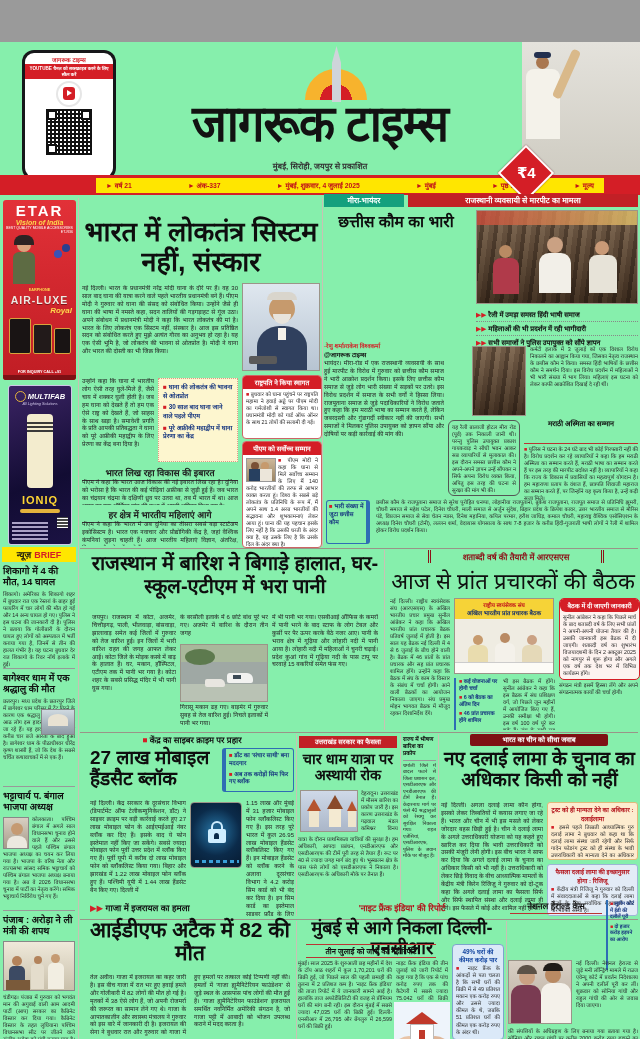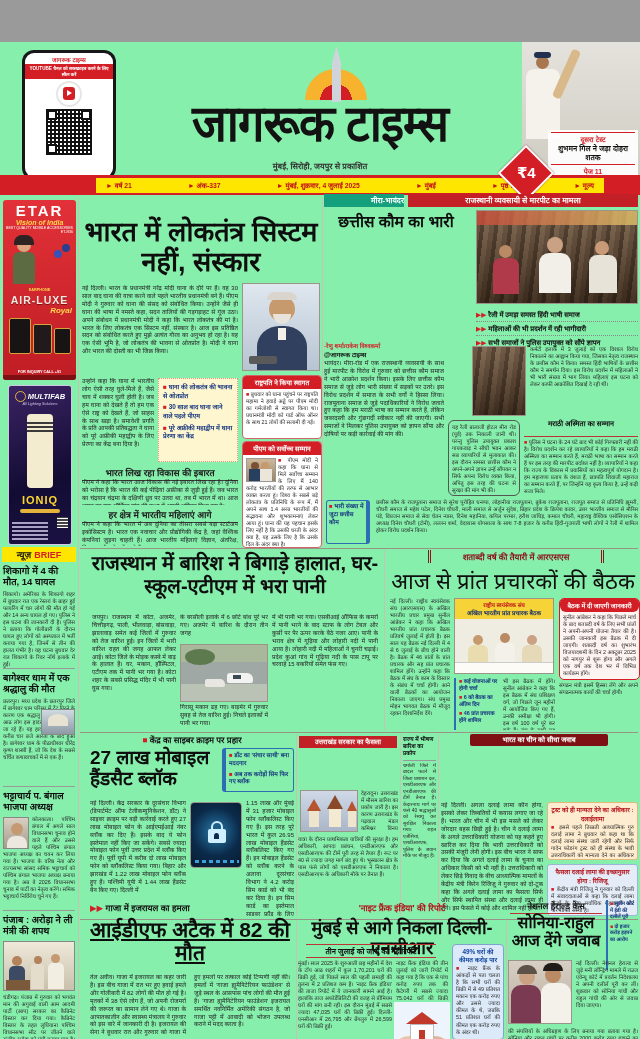--- a/index.html
+++ b/index.html
@@ -54,27 +54,20 @@
   <div class="abs ctr" style="left:110px;top:48px;width:420px;font-size:47px;font-weight:800;color:#121212;letter-spacing:-1px;transform:scaleY(1.08);">जागरूक टाइम्स</div>
   <div class="abs ctr" style="left:110px;top:118px;width:420px;font-size:8px;font-weight:700;color:#333;">मुंबई, सिरोही, जयपुर से प्रकाशित</div>
 
   <div class="photo" style="left:522px;top:0;width:118px;height:133px;border:none;background:linear-gradient(#e4e2dc,#cfccc2);">
     <div style="position:absolute;left:14px;top:14px;width:13px;height:13px;border-radius:50%;background:#a9774f;"></div>
     <div style="position:absolute;left:12px;top:10px;width:17px;height:6px;border-radius:3px;background:#23304f;"></div>
     <div style="position:absolute;left:4px;top:27px;width:34px;height:70px;border-radius:8px 8px 0 0;background:#f4f2ea;"></div>
     <div style="position:absolute;left:40px;top:6px;width:9px;height:52px;background:#d9b98a;transform:rotate(24deg);border-radius:4px;"></div>
     <div style="position:absolute;left:6px;bottom:4px;width:16px;height:12px;border-radius:50% 50% 4px 4px;background:#25335a;"></div>
   </div>
-  <div class="abs" style="left:548px;top:88px;width:90px;background:rgba(255,255,255,.92);padding:2px 3px;box-sizing:border-box;">
-    <div style="height:1px;background:#d41e26;margin-bottom:2px;"></div>
-    <div class="ctr" style="font-size:7px;font-weight:800;color:#d41e26;">दूसरा टेस्ट</div>
-    <div class="ctr" style="font-size:7.6px;font-weight:800;color:#111;line-height:1.2;">शुभमन गिल ने जड़ा दोहरा शतक</div>
-    <div style="height:1px;background:#d41e26;margin:2px 0;"></div>
-    <div class="ctr" style="font-size:7px;font-weight:800;color:#d41e26;">पेज 11</div>
-  </div>
 
   <div class="abs rule-red" style="left:0;top:133px;width:640px;height:20px;"></div>
   <div class="abs" style="left:96px;top:135.5px;width:508px;height:15px;background:#ffe600;display:flex;align-items:center;justify-content:space-between;padding:0 10px;box-sizing:border-box;">
     <span style="font-size:6.8px;font-weight:800;color:#c1121a;"><span>►</span> <span>वर्ष 21</span></span>
     <span style="font-size:6.8px;font-weight:800;color:#c1121a;"><span>►</span> <span>अंक-337</span></span>
     <span style="font-size:6.8px;font-weight:800;color:#c1121a;"><span>►</span> <span>मुंबई, शुक्रवार, 4 जुलाई 2025</span></span>
     <span style="font-size:6.8px;font-weight:800;color:#c1121a;"><span>►</span> <span>मुंबई</span></span>
     <span style="font-size:6.8px;font-weight:800;color:#c1121a;"><span>►</span> <span>पृष्ठ 12</span></span>
     <span style="font-size:6.8px;font-weight:800;color:#c1121a;"><span>►</span> <span>मूल्य</span></span>
   </div>
@@ -197,30 +190,30 @@
       <div style="position:absolute;left:4px;top:3px;width:8px;height:8px;border-radius:50%;background:#7a5136;"></div>
       <div style="position:absolute;right:6px;top:3px;width:8px;height:8px;border-radius:50%;background:#c69a6d;"></div>
       <div style="position:absolute;left:2px;bottom:0;width:12px;height:12px;background:#274060;"></div>
       <div style="position:absolute;right:3px;bottom:0;width:12px;height:12px;background:#ece6da;"></div>
     </div>
     <div class="bt2 jc sqb" style="padding:2px 3px;">पीएम मोदी ने कहा कि घाना से मिले सर्वोच्च सम्मान के लिए मैं 140 करोड़ भारतीयों की तरफ से आभार व्यक्त करता हूं। विश्व के सबसे बड़े लोकतंत्र के प्रतिनिधि के रूप में, मैं अपने साथ 1.4 अरब भारतीयों की सद्भावना और शुभकामनाएं लेकर आया हूं। घाना की यह पहचान इसके लिए नहीं है कि उसकी धरती के अंदर क्या है, यह उसके लिए है कि उसके दिल के अंदर क्या है।</div>
   </div>
 
   <div class="vline" style="left:322px;top:156px;height:349px;"></div>
 
-  <div class="abs ctr" style="left:324px;top:152px;width:80px;height:13px;background:#14a07d;color:#fff;font-weight:800;font-size:7.6px;line-height:13px;text-align:right;">मीरा-भायंदर</div>
+  <div class="abs ctr" style="left:324px;top:152px;width:80px;height:13px;background:#14a07d;color:#fff;font-weight:800;font-size:7.6px;line-height:13px;">मीरा-भायंदर</div>
   <div class="abs ctr" style="left:324px;top:168px;width:144px;font-size:15.5px;font-weight:800;color:#0e0e0e;">छत्तीस कौम का भारी</div>
   <div class="abs ctr" style="left:408px;top:152px;width:230px;height:13px;background:#c22026;color:#fff;font-weight:800;font-size:7.8px;line-height:13px;">राजस्थानी व्यवसायी से मारपीट का मामला</div>
   <div class="abs" style="left:324px;top:300px;width:144px;font-size:6px;color:#d41e26;font-weight:700;">-रेणु शर्मा/राकेश विश्वकर्मा</div>
   <div class="abs" style="left:324px;top:308px;width:144px;font-size:6.4px;font-weight:800;color:#111;">@जागरूक टाइम्स</div>
   <div class="abs bt jc" style="left:324px;top:318px;width:120px;height:136px;overflow:hidden;">भायंदर। मीरा-रोड में एक राजस्थानी व्यवसायी के साथ हुई मारपीट के विरोध में गुरुवार को छत्तीस कौम समाज ने भारी आक्रोश प्रदर्शन किया। इसके लिए छत्तीस कौम समाज से जुड़े लोग भारी संख्या में सड़कों पर उतरे। इस विरोध प्रदर्शन में समाज के सभी वर्गों ने हिस्सा लिया। राजपूताना समाज से जुड़े पदाधिकारियों ने विरोध जताते हुए कहा कि हम मराठी भाषा का सम्मान करते हैं, लेकिन जबरदस्ती और गुंडागर्दी स्वीकार नहीं की जाएगी। सभी समाजों ने मिलकर पुलिस उपायुक्त को ज्ञापन सौंपा और दोषियों पर कड़ी कार्रवाई की मांग की।</div>
 
   <div class="abs bt2 jc" style="left:448px;top:378px;width:72px;height:76px;border:1px solid #555;border-radius:6px;padding:3px;box-sizing:border-box;overflow:hidden;">यह रैली बालाजी होटल मीरा रोड (पूर्व) तक निकाली जानी थी। परन्तु पुलिस उपायुक्त प्रकाश गायकवाड़ ने सीधी भवन आकर सब व्यापारियों से मुलाकात की। इस दौरान समस्त छत्तीस कौम ने अपने-अपने ज्ञापन उन्हें सौंपकर न सिर्फ अपना विरोध व्यक्त किया, अपितु इस तरह की घटना से सुरक्षा की मांग भी की।</div>
   <div class="abs" style="left:524px;top:376px;width:114px;height:80px;">
-    <div class="ctr" style="font-size:7.2px;font-weight:800;color:#0e0e0e;border-bottom:1px solid #b33;padding-bottom:8px;">मराठी अस्मिता का सम्मान</div>
+    <div class="ctr" style="font-size:7.2px;font-weight:800;color:#0e0e0e;border-bottom:1px solid #b33;padding-bottom:15px;">मराठी अस्मिता का सम्मान</div>
     <div class="bt2 jc sqb" style="margin-top:2px;height:66px;overflow:hidden;">पुलिस ने घटना के 24 घंटे बाद भी कोई गिरफ्तारी नहीं की है। विरोध प्रदर्शन कर रहे व्यापारियों ने कहा कि हम मराठी अस्मिता का सम्मान करते हैं, मराठी भाषा का सम्मान करते हैं पर इस तरह की मारपीट बर्दाश्त नहीं है। व्यापारियों ने कहा कि राज्य के विकास में प्रवासियों का महत्वपूर्ण योगदान है। हम महाराणा प्रताप के वंशज हैं, छत्रपति शिवाजी महाराज का सम्मान करते हैं, पर जिन्होंने यह कृत्य किया है, उन्हें कड़ी सजा मिले।</div>
   </div>
 
   <div class="abs" style="left:326px;top:458px;width:44px;height:44px;border:1.5px solid #2e6db4;border-right-width:4px;border-radius:3px;padding:2px;box-sizing:border-box;color:#15357f;font-weight:800;font-size:6px;line-height:1.3;">
     <span class="sqb">भारी संख्या में जुटा छत्तीस कौम</span>
   </div>
   <div class="abs bt2 jc" style="left:376px;top:457px;width:262px;height:46px;overflow:hidden;">छत्तीस कौम के राजपूताना समाज से सुरेश पुरोहित धनप्पा, लोहानीया राजपूताना, बुकेश राजपूताना, राजपूत समाज से प्रतिनिधि झूमरी, चौधरी समाज से महेश पटेल, दिनेश चौधरी, माली समाज से अर्जुन सुंदेश, बिहार प्रदेश के क्रिपेश कावर, उत्तर भारतीय समाज से मौरिस पंडे, विप्रजन समाज से सेवा चेतन न्यास, दिनेश महानिया, कपिल परमार, हरीश जाधिड़, कमाल चौधरी, महाराष्ट्र वैश्विक एसोसिएशन के अध्यक्ष दिनेश चौधरी (टोनी), लल्लन शर्मा, वेदव्यास योगसाला के साथ 7-8 हजार के करीब हिंदी-गुजराती भाषी लोगों ने रैली में शामिल होकर विरोध प्रदर्शन किया।</div>
 
   <div class="photo crowd" style="left:476px;top:168px;width:162px;height:94px;">
     <div style="position:absolute;left:0;top:0;width:100%;height:14px;background:linear-gradient(90deg,#c94a3a,#e0c36a);opacity:.8;"></div>
@@ -296,20 +289,21 @@
     <div style="position:absolute;left:20px;top:18px;width:12px;height:9px;border:2px solid #cfeeff;border-bottom:none;border-radius:7px 7px 0 0;box-sizing:border-box;"></div>
     <div style="position:absolute;left:17px;top:26px;width:18px;height:14px;background:#cfeeff;border-radius:2px;"></div>
     <div style="position:absolute;left:23px;top:30px;width:5px;height:6px;background:#0b2b4a;border-radius:50% 50% 0 0;"></div>
     <div style="position:absolute;left:4px;bottom:4px;width:44px;height:3px;background:repeating-linear-gradient(90deg,#3aa0d8 0 4px,transparent 4px 7px);"></div>
   </div>
   <div class="abs bt jc" style="left:246px;top:758px;width:48px;height:116px;overflow:hidden;">1.15 लाख और मुंबई में 31 हजार मोबाइल फोन ब्लॉकलिस्ट किए गए हैं। इस तरह पूरे भारत में कुल 26.95 लाख मोबाइल हैंडसेट ब्लॉकलिस्ट किए गए हैं। इन मोबाइल हैंडसेट को ब्लॉक करने के अलावा दूरसंचार विभाग ने 4.2 करोड़ सिम कार्ड को भी बंद कर दिया है। इन सिम कार्ड का इस्तेमाल साइबर फ्रॉड के लिए किया गया था। साथ ही कई सिम कार्ड डीलरों और वेबसाइटों पर भी कार्रवाई की गई है। डॉट ने अपने आधिकारिक एक्स हैंडल से यह जानकारी साझा की है।</div>
 
   <div class="vline" style="left:296px;top:692px;height:182px;"></div>
 
   <div class="abs ctr" style="left:299px;top:694px;width:98px;height:12px;background:#c22026;color:#fff;font-weight:800;font-size:6.6px;line-height:12px;">उत्तराखंड सरकार का फैसला</div>
+  <div class="abs ctr" style="left:298px;top:709px;width:100px;font-size:14.5px;font-weight:800;line-height:1.12;color:#0e0e0e;">चार धाम यात्रा पर अस्थायी रोक</div>
   <div class="photo" style="left:300px;top:748px;width:58px;height:42px;background:linear-gradient(#cfd9e8,#aab6c8);">
     <div style="position:absolute;left:6px;top:8px;width:14px;height:12px;background:#b5542f;clip-path:polygon(50% 0,100% 100%,0 100%);"></div>
     <div style="position:absolute;left:8px;top:20px;width:10px;height:16px;background:#efe5cd;"></div>
     <div style="position:absolute;left:26px;top:4px;width:16px;height:14px;background:#8a4a2a;clip-path:polygon(50% 0,100% 100%,0 100%);"></div>
     <div style="position:absolute;left:28px;top:18px;width:12px;height:18px;background:#f4ead2;"></div>
     <div style="position:absolute;left:46px;top:10px;width:10px;height:10px;background:#b5542f;clip-path:polygon(50% 0,100% 100%,0 100%);"></div>
     <div style="position:absolute;left:47px;top:20px;width:8px;height:16px;background:#efe5cd;"></div>
   </div>
   <div class="abs bt2 jc" style="left:361px;top:748px;width:37px;height:42px;overflow:hidden;">देहरादून। उत्तराखंड में मौसम बारिश का प्रकोप जारी है। इस कारण उत्तराखंड के गढ़वाल मंडल कमिश्नर विनय शंकर पांडे ने मौसम को देखते हुए चार धाम यात्रा को अस्थायी रूप से रोक दिया है। हालात सामान्य होने पर यात्रा को फिर आगे बढ़ाया जाएगा। जब यात्रा बहाल होगी, तब इसे जारी रखा जाएगा।</div>
   <div class="abs bt2 jc" style="left:298px;top:794px;width:100px;height:80px;overflow:hidden;">यात्रा के दौरान प्राथमिकता यात्रियों की सुरक्षा है। हम अधिकारी, आपदा प्रबंधन, एनडीआरएफ और एसडीआरएफ की टीमें पूरी तरह से तैयार हैं। रूट पर 40 से ज्यादा जगह मार्ग बंद हुए थे। भूस्खलन क्षेत्र के पास फंसे लोगों को एसडीआरएफ ने निकाला है। एसडीआरएफ के अधिकारी मौके पर तैनात हैं।</div>
@@ -317,34 +311,35 @@
   <div class="vline" style="left:400px;top:692px;height:182px;"></div>
 
   <div class="abs" style="left:403px;top:694px;width:33px;">
     <div style="font-size:5.8px;font-weight:800;color:#0e0e0e;line-height:1.25;border-bottom:1px solid #999;padding-bottom:2px;">राज्य में भीषण बारिश का प्रकोप</div>
     <div class="jc" style="font-size:4.9px;line-height:1.32;color:#262626;margin-top:2px;height:168px;overflow:hidden;">चमोली जिले में बादल फटने से जिला प्रशासन दल, एसडीआरएफ और एनडीआरएफ की टीमें तैनात हैं। केदारनाथ मार्ग पर फंसे 40 श्रद्धालुओं को रेस्क्यू कर सुरक्षित निकाला गया। राहत एजेंसियां, एसडीआरएफ, पुलिस के जवान मौके पर मौजूद हैं।</div>
   </div>
 
   <div class="vline" style="left:438px;top:692px;height:182px;"></div>
 
   <div class="abs ctr" style="left:470px;top:692px;width:138px;height:12px;background:#7e1014;color:#fff;font-weight:800;font-size:6.8px;line-height:12px;border-radius:2px;">भारत का चीन को सीधा जवाब</div>
+  <div class="abs ctr" style="left:441px;top:706px;width:197px;font-size:19px;font-weight:800;line-height:1.12;color:#0e0e0e;">नए दलाई लामा के चुनाव का अधिकार किसी को नहीं</div>
   <div class="abs bt jc" style="left:441px;top:760px;width:102px;height:114px;overflow:hidden;">नई दिल्ली। अगला दलाई लामा कौन होगा, इसको लेकर तिब्बतियों में कयास लगाए जा रहे हैं। भारत और चीन में भी इस मसले को लेकर जोरदार बहस छिड़ी हुई है। चीन ने दलाई लामा के अगले उत्तराधिकारी योजना को यह कहते हुए खारिज कर दिया कि भावी उत्तराधिकारी को उसकी मंजूरी लेनी होगी। इस बीच भारत ने साफ कर दिया कि अगले दलाई लामा के चुनाव का अधिकार किसी को भी नहीं है। उत्तराधिकारी को लेकर छिड़े विवाद के बीच आध्यात्मिक मामलों के केंद्रीय मंत्री किरेन रिजिजू ने गुरुवार को दो-टूक कहा कि अगले दलाई लामा का फैसला सिर्फ और सिर्फ स्थापित संस्था और दलाई लामा ही लेंगे। इस फैसले में कोई और शामिल नहीं होगा।</div>
   <div class="abs" style="left:547px;top:760px;width:91px;height:58px;background:#fdeccf;border:1px solid #e0b97a;border-radius:3px;padding:2px 3px;box-sizing:border-box;overflow:hidden;">
     <div class="ctr" style="font-size:6.2px;font-weight:800;color:#b3121a;">ट्रस्ट को ही मान्यता देने का अधिकार : दलाईलामा</div>
     <div class="bt2 jc sqb" style="margin-top:1px;">इससे पहले तिब्बती आध्यात्मिक गुरु दलाई लामा ने बुधवार को कहा था कि दलाई लामा संस्था जारी रहेगी और सिर्फ गादेन फोडरंग ट्रस्ट को ही संस्था के भावी उत्तराधिकारी को मान्यता देने का अधिकार होगा।</div>
   </div>
   <div class="abs" style="left:547px;top:822px;width:91px;height:52px;background:#e3ecf7;border:1px solid #9db6d6;border-radius:3px;padding:2px 3px;box-sizing:border-box;overflow:hidden;">
     <div class="ctr" style="font-size:6.2px;font-weight:800;color:#b3121a;">फैसला दलाई लामा की इच्छानुसार होगा : रिजिजू</div>
     <div class="bt2 jc sqb" style="margin-top:1px;">केंद्रीय मंत्री रिजिजू ने गुरुवार को दिल्ली में संवाददाताओं से कहा कि दलाई लामा बौद्धों के लिए सर्वाधिक महत्वपूर्ण और परिभाषित संस्था है।</div>
   </div>
 
   <div class="hline" style="left:80px;top:877px;width:558px;background:#9a9488;"></div>
 
   <div class="abs" style="left:90px;top:860px;width:200px;font-size:8.6px;font-weight:800;color:#111;"><span class="red">▶▶</span> <span>गाजा में इजरायल का हमला</span></div>
-  <div class="abs ctr" style="left:90px;top:876px;width:200px;font-size:21px;font-weight:800;line-height:1.1;color:#0e0e0e;text-decoration:underline;">आईडीएफ अटैक में 82 की मौत</div>
+  <div class="abs ctr" style="left:90px;top:876px;width:200px;font-size:21px;font-weight:800;line-height:1.1;color:#0e0e0e;">आईडीएफ अटैक में 82 की मौत</div>
   <div class="abs bt jc" style="left:90px;top:932px;width:200px;height:102px;overflow:hidden;column-count:2;column-gap:8px;">तेल अवीव। गाजा में इजरायल का कहर जारी है। इस बीच गाजा में रात भर हुए हवाई हमले और गोलीबारी में 82 लोगों की मौत हो गई है। मृतकों में 38 ऐसे लोग हैं, जो अपनी रोजमर्रा की जरूरत का सामान लेने गए थे। गाजा के आपातकालीन और स्वास्थ्य मंत्रालय ने गुरुवार को इस बारे में जानकारी दी है। इजरायल की सेना ने बुधवार रात और गुरुवार को गाजा में हुए हमलों पर तत्काल कोई टिप्पणी नहीं की। हमलों में 'गाजा ह्यूमैनिटेरियन फाउंडेशन' से जुड़े स्थल के आसपास पांच लोगों की मौत हुई है। 'गाजा ह्यूमैनिटेरियन फाउंडेशन' इजरायल समर्थित नवनिर्मित अमेरिकी संगठन है, जो गाजा पट्टी में आबादी को भोजन उपलब्ध कराने में मदद करता है।</div>
 
   <div class="vline" style="left:296px;top:879px;height:156px;"></div>
 
   <div class="abs ctr" style="left:300px;top:860px;width:204px;font-size:8.6px;font-weight:800;color:#b3121a;">'नाइट फ्रैंक इंडिया' की रिपोर्ट</div>
   <div class="abs ctr" style="left:298px;top:876px;width:208px;font-size:18px;font-weight:800;line-height:1.12;color:#0e0e0e;">मुंबई से आगे निकला दिल्ली-एनसीआर</div>
   <div class="abs ctr" style="left:306px;top:902px;width:130px;font-size:7.6px;font-weight:800;color:#111;border-top:1px solid #b33;border-bottom:1px solid #b33;padding:1px 0;">तीन जुलाई को जारी की गई रिपोर्ट</div>
   <div class="abs bt2 jc" style="left:298px;top:918px;width:94px;height:114px;overflow:hidden;">मुंबई। साल 2025 के शुरुआती छह महीनों में देश के टॉप आठ शहरों में कुल 1,70,201 घरों की बिक्री हुई, जो पिछले साल की पहली छमाही की तुलना में 2 प्रतिशत कम है। 'नाइट फ्रैंक इंडिया' की ताजा रिपोर्ट में ये जानकारी सामने आई है। हालांकि ताज अफोर्डेबिलिटी की वजह से प्रीमियम घरों की मांग बनी रही। इस दौरान मुंबई में सबसे ज्यादा 47,035 घरों की बिक्री हुई। दिल्ली-एनसीआर में 26,795 और बेंगलुरु में 26,599 घरों की बिक्री हुई।</div>
   <div class="abs bt2 jc" style="left:396px;top:918px;width:52px;height:40px;overflow:hidden;">नाइट फ्रैंक इंडिया की तीन जुलाई को जारी रिपोर्ट में कहा गया है कि एक से पांच करोड़ रुपए तक की कैटेगरी में सबसे ज्यादा 75,042 घरों की बिक्री हुई। इसके बाद 50 लाख से एक करोड़ रुपए की कैटेगरी में 48,972 घर और 50 लाख रुपए से कम कीमत के 37,706 घरों की बिक्री हुई।</div>
   <div class="photo" style="left:394px;top:960px;width:56px;height:52px;border:none;background:#eef4fb;">
@@ -358,21 +353,20 @@
     <div class="ctr" style="font-size:6.4px;font-weight:800;color:#1446a0;line-height:1.2;">49% घरों की कीमत करोड़ पार</div>
     <div class="bt2 jc sqb" style="margin-top:2px;">नाइट फ्रैंक के आंकड़ों से पता चलता है कि सभी घरों की बिक्री में से 49 प्रतिशत मकान एक करोड़ रुपए और उससे ज्यादा कीमत के थे, जबकि 51 प्रतिशत घरों की कीमत एक करोड़ रुपए के अंदर थी।</div>
   </div>
   <div class="abs" style="left:300px;top:1024px;">
     <span class="dot" style="background:#00aeef;"></span><span class="dot" style="background:#ec008c;"></span><span class="dot" style="background:#ffd400;"></span><span class="dot" style="background:#111;"></span>
   </div>
 
   <div class="vline" style="left:506px;top:879px;height:156px;"></div>
 
   <div class="abs ctr" style="left:510px;top:858px;width:92px;font-size:8.6px;font-weight:800;color:#111;border-bottom:1px solid #b33;padding-bottom:1px;">नेशनल हेराल्ड केस</div>
-  <div class="abs ctr" style="left:508px;top:872px;width:96px;font-size:16px;font-weight:800;line-height:1.12;color:#0e0e0e;">सोनिया-राहुल आज देंगे जवाब</div>
   <div class="abs" style="left:606px;top:858px;width:32px;height:70px;border-left:2px solid #2e6db4;padding-left:2px;box-sizing:border-box;font-size:5px;font-weight:700;color:#15357f;line-height:1.3;">
     <div class="sqb">सुप्रीम कोर्ट में ईडी की दलीलें पूरी</div>
     <div class="sqb" style="margin-top:3px;">दो हजार करोड़ हड़पने का आरोप</div>
   </div>
   <div class="photo" style="left:508px;top:918px;width:64px;height:64px;background:linear-gradient(#d8cfc4,#b8ab9c);">
     <div style="position:absolute;left:10px;top:8px;width:16px;height:16px;border-radius:50%;background:#caa183;"></div>
     <div style="position:absolute;left:8px;top:4px;width:20px;height:9px;border-radius:9px 9px 0 0;background:#5c5247;"></div>
     <div style="position:absolute;left:2px;top:24px;width:30px;height:40px;border-radius:10px 10px 0 0;background:#7a3b52;"></div>
     <div style="position:absolute;left:36px;top:6px;width:16px;height:16px;border-radius:50%;background:#b98a63;"></div>
     <div style="position:absolute;left:34px;top:2px;width:20px;height:8px;border-radius:9px 9px 0 0;background:#1f1b18;"></div>

